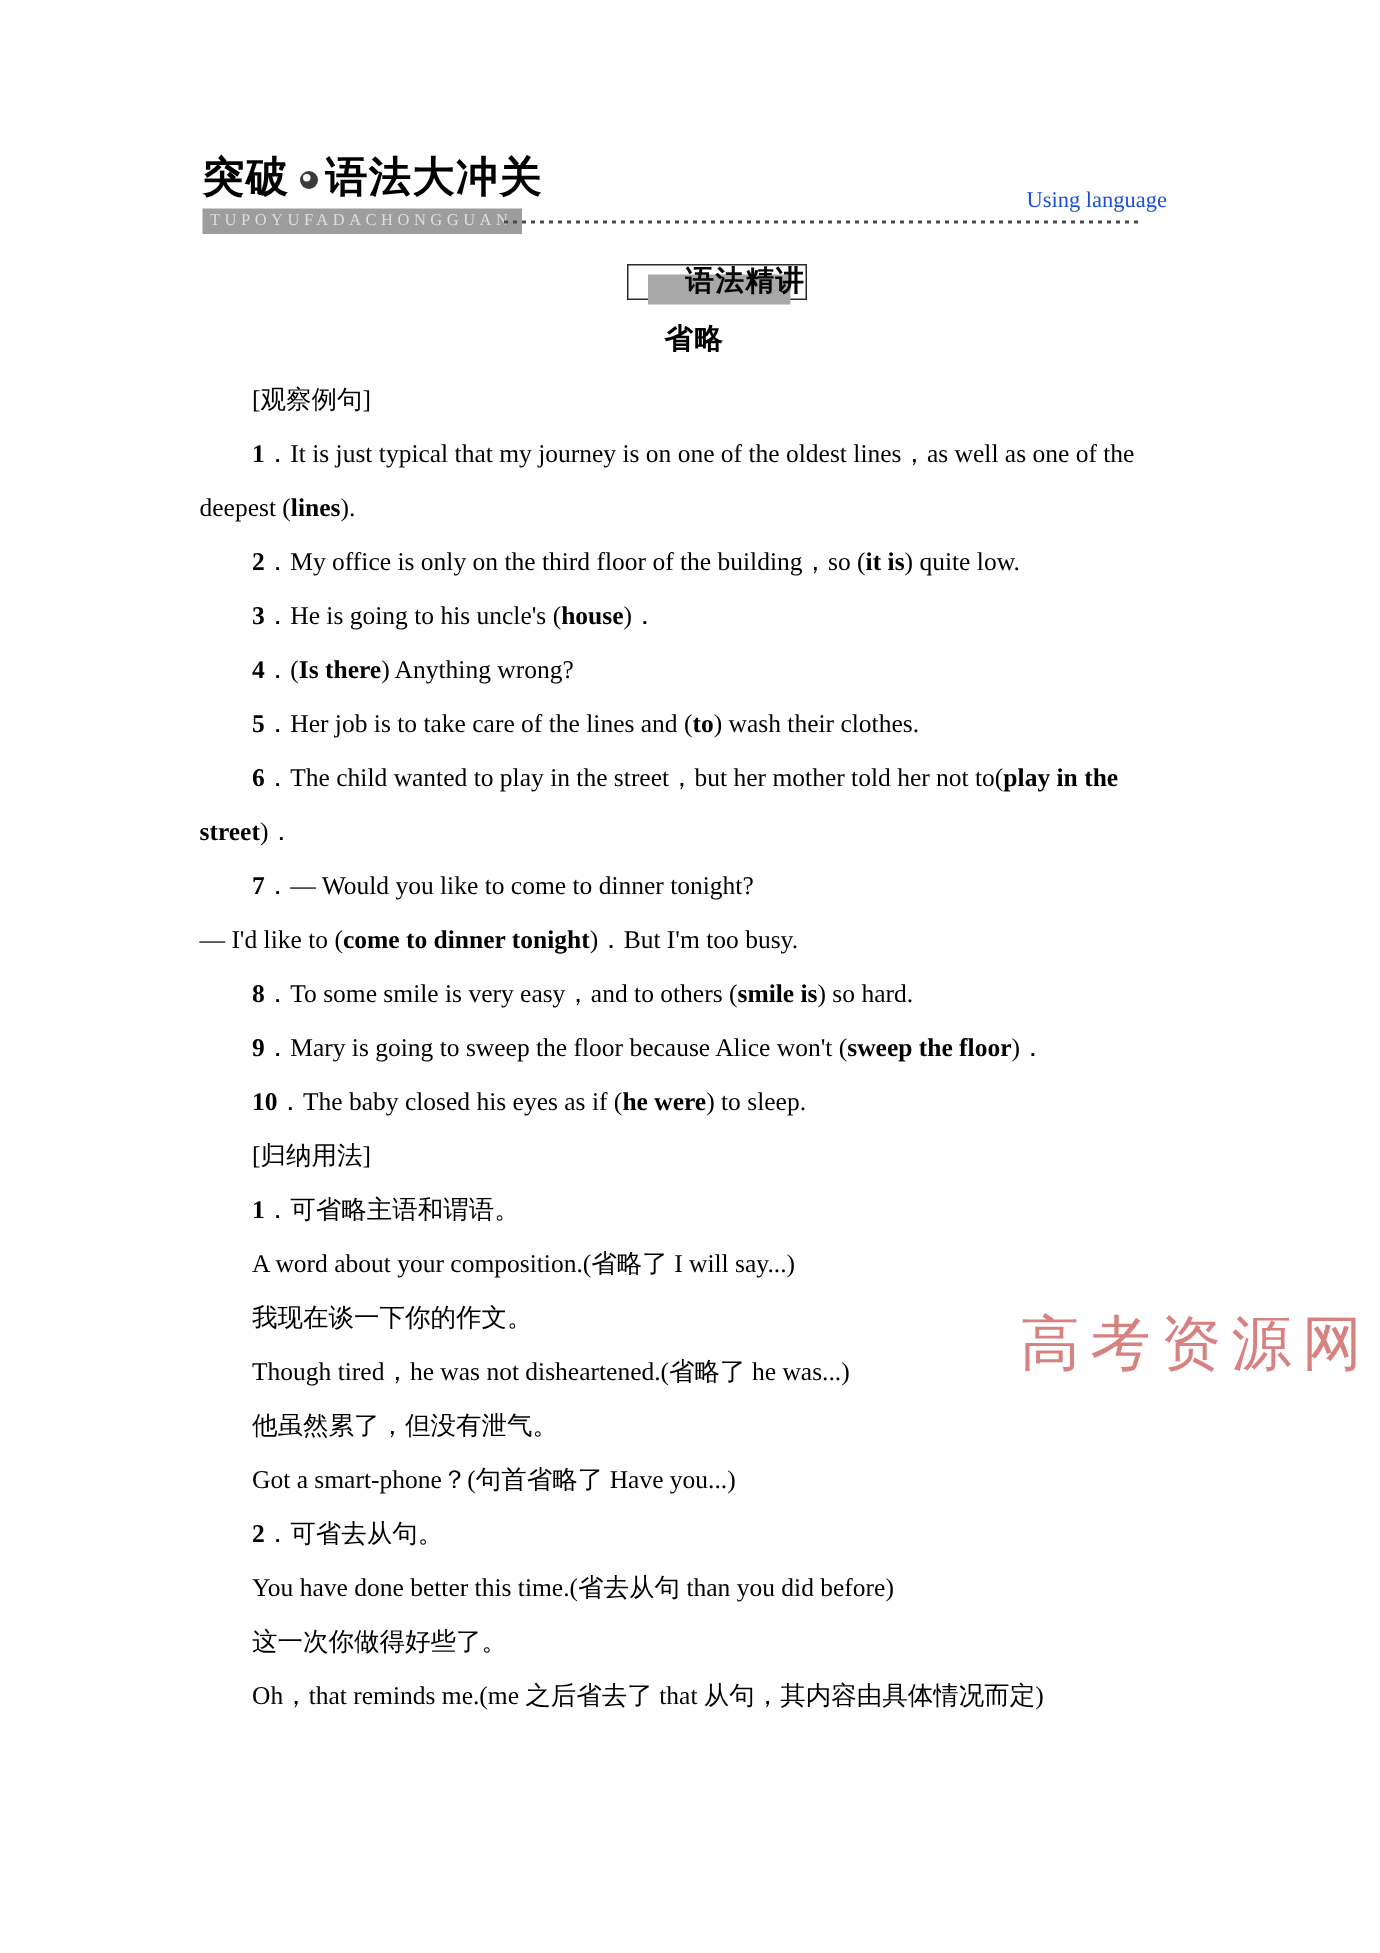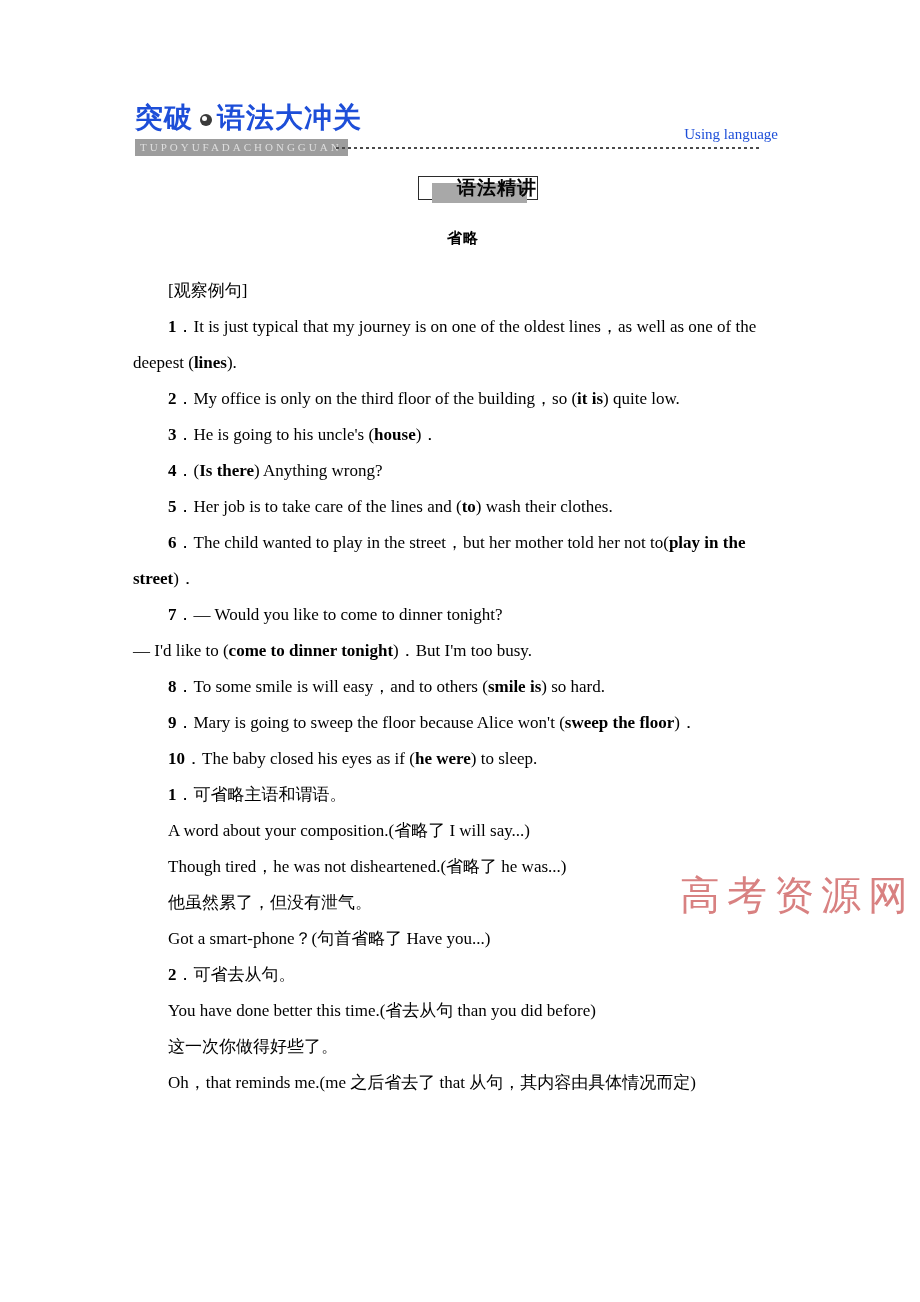--- a/index.html
+++ b/index.html
@@ -6,21 +6,21 @@
   .page {
     position:relative; width:920px; height:1302px; background:#ffffff;
     overflow:hidden; color:#000;
     font-family:"Liberation Serif","DejaVu Serif",serif;
   }
 
   
   .logo-row { position:absolute; left:135px; top:100px; height:36px; display:flex; align-items:center; }
   .logo-main, .logo-rest {
     font-family:"Liberation Sans","DejaVu Sans",sans-serif;
-    font-weight:bold; font-size:28px; letter-spacing:1px; color:#1d4ed8; line-height:34px;
+    font-weight:bold; font-size:28px; letter-spacing:1px; color:#000000; line-height:34px;
   }
   .logo-icon { width:12px; height:12px; border-radius:50%; background:#3a3a3a; margin:4px 5px 0 7px; position:relative; flex:0 0 auto; }
   .logo-icon::after { content:""; position:absolute; left:2px; top:2px; width:5px; height:5px; border-radius:50%; background:#fff; }
   .pinyin-bar {
     position:absolute; left:135px; top:139px; height:13px;
     background:#9d9d9d; color:#dedede;
     font-size:11px; line-height:13px; letter-spacing:3px;
     padding:2px 6px 2px 5px;
   }
   .dash-line {
@@ -33,21 +33,21 @@
   .badge { position:absolute; top:176px; left:418px; width:118px; height:22px; border:1.5px solid #2b2b2b; }
   .badge-shadow { position:absolute; left:13px; top:6px; width:95px; height:20px; background:#a8a8a8; }
   .badge-label {
     position:absolute; left:0; top:-2px; width:100%; text-align:right; z-index:1;
     font-family:"Liberation Sans","DejaVu Sans",sans-serif;
     font-weight:bold; font-size:19px; line-height:25px; letter-spacing:1px; color:#050505;
   }
 
   
   .content { position:absolute; left:133px; top:204px; width:660px; z-index:1; }
-  .title { margin:16px; text-align:center; font-size:15px; font-weight:bold; line-height:37px; letter-spacing:1px; }
+  .title { margin:4px; text-align:center; font-size:19px; font-weight:bold; line-height:37px; letter-spacing:1px; }
   .content p { margin:0; font-size:17px; line-height:36px; }
   .content p.indent { text-indent:35px; }
   .content b { font-weight:bold; }
 
   
   .watermark {
     position:absolute; left:680px; top:868px; z-index:0;
     font-family:"Liberation Sans","DejaVu Sans",sans-serif;
     font-size:40px; letter-spacing:7px; color:#b91c1c; opacity:0.55;
   }
@@ -77,25 +77,27 @@
     <h1 class="title">省略</h1>
     <p class="indent"><span>[观察例句]</span></p>
     <p class="indent"><b>1</b><span>．It is just typical that my journey is on one of the oldest lines，as well as one of the deepest (</span><b>lines</b><span>).</span></p>
     <p class="indent"><b>2</b><span>．My office is only on the third floor of the building，so (</span><b>it is</b><span>) quite low.</span></p>
     <p class="indent"><b>3</b><span>．He is going to his uncle's (</span><b>house</b><span>)．</span></p>
     <p class="indent"><b>4</b><span>．(</span><b>Is there</b><span>) Anything wrong?</span></p>
     <p class="indent"><b>5</b><span>．Her job is to take care of the lines and (</span><b>to</b><span>) wash their clothes.</span></p>
     <p class="indent"><b>6</b><span>．The child wanted to play in the street，but her mother told her not to(</span><b>play in the street</b><span>)．</span></p>
     <p class="indent"><b>7</b><span>．— Would you like to come to dinner tonight?</span></p>
     <p><span>— I'd like to (</span><b>come to dinner tonight</b><span>)．But I'm too busy.</span></p>
-    <p class="indent"><b>8</b><span>．To some smile is will easy，and to others (</span><b>smile is</b><span>) so hard.</span></p>
+    <p class="indent"><b>8</b><span>．To some smile is very easy，and to others (</span><b>smile is</b><span>) so hard.</span></p>
     <p class="indent"><b>9</b><span>．Mary is going to sweep the floor because Alice won't (</span><b>sweep the floor</b><span>)．</span></p>
     <p class="indent"><b>10</b><span>．The baby closed his eyes as if (</span><b>he were</b><span>) to sleep.</span></p>
+    <p class="indent"><span>[归纳用法]</span></p>
     <p class="indent"><b>1</b><span>．可省略主语和谓语。</span></p>
     <p class="indent"><span>A word about your composition.(省略了 I will say...)</span></p>
+    <p class="indent"><span>我现在谈一下你的作文。</span></p>
     <p class="indent"><span>Though tired，he was not disheartened.(省略了 he was...)</span></p>
     <p class="indent"><span>他虽然累了，但没有泄气。</span></p>
     <p class="indent"><span>Got a smart‐phone？(句首省略了 Have you...)</span></p>
     <p class="indent"><b>2</b><span>．可省去从句。</span></p>
     <p class="indent"><span>You have done better this time.(省去从句 than you did before)</span></p>
     <p class="indent"><span>这一次你做得好些了。</span></p>
     <p class="indent"><span>Oh，that reminds me.(me 之后省去了 that 从句，其内容由具体情况而定)</span></p>
   </main>
 
 </div>

